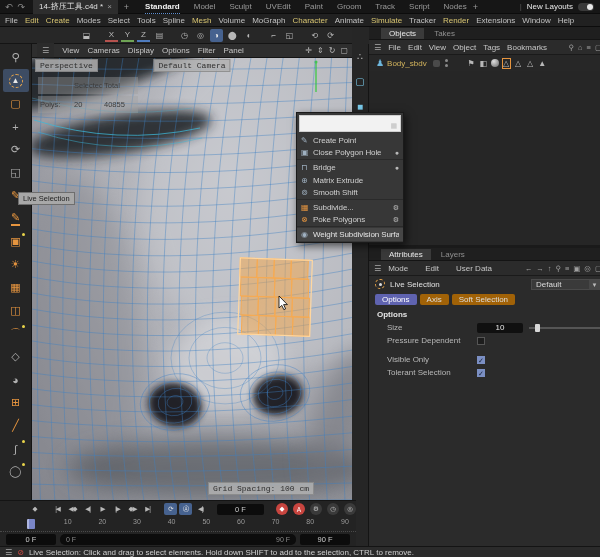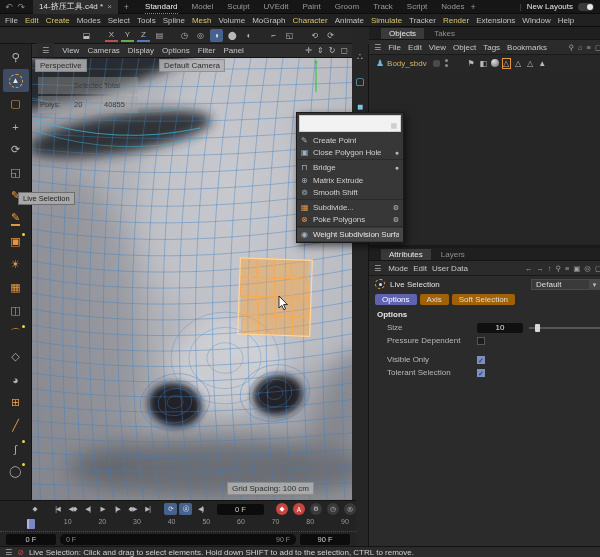--- a/index.html
+++ b/index.html
@@ -7,21 +7,21 @@
   #app{position:relative;width:600px;height:557px;background:#1e1e1e;overflow:hidden;color:#c8c8c8;font-size:8px;}
 
   
   .titlebar{position:absolute;left:0;top:0;width:600px;height:14px;background:#161616;display:flex;align-items:center;border-bottom:1px solid #0c0c0c;}
   .tb-hist{color:#8a8a8a;font-size:9px;margin-left:5px;}
   .doc-tab{display:flex;align-items:center;gap:4px;background:#2d2d2d;height:14px;padding:0 6px;margin-left:8px;color:#e0e0e0;}
   .doc-close{color:#9a9a9a;font-size:8px;}
   .add-tab{color:#9a9a9a;margin:0 6px;font-size:9px;}
   .layout-tabs{display:flex;gap:14px;margin-left:10px;}
   .layout-tab{color:#9a9a9a;padding:2px 0;}
-  .layout-tab.active{color:#f0f0f0;border-bottom:1px dotted #5f8fd0;}
+  .layout-tab.active{color:#f0f0f0;border-bottom:1px dotted #5f8fd0;font-weight:bold;}
   .nl-wrap{display:flex;align-items:center;gap:5px;margin-left:auto;margin-right:6px;}
   .nl-sep{color:#555;}
   .nl-label{color:#e8e8e8;}
   .toggle{width:16px;height:8px;background:#3a3a3a;border-radius:4px;position:relative;}
   .toggle::after{content:'';position:absolute;right:1px;top:1px;width:6px;height:6px;border-radius:50%;background:#e8e8e8;}
 
   
   .menubar{position:absolute;left:0;top:14px;width:600px;height:13px;background:#212121;display:flex;align-items:center;gap:7px;padding-left:5px;border-bottom:1px solid #0c0c0c;}
   .mb-item{color:#c2c2c2;}
   .mb-item.highlighted{color:#d8c571;}
@@ -46,21 +46,21 @@
   .lt-tool.uline .lt-glyph{border-bottom:2px solid #e6953f;}
 
   
   .viewport{position:absolute;left:32px;top:44px;width:320px;height:456px;background:#9a9ba1;}
   .vp-menubar{position:absolute;left:0;top:0;width:320px;height:14px;background:#2e2e2e;display:flex;align-items:center;gap:8px;padding-left:5px;border-bottom:1px solid #141414;z-index:5;}
   .vp-menu-item{color:#c6c6c6;}
   .vp-nav{margin-left:auto;display:flex;gap:5px;margin-right:4px;}
   .vp-nav span{color:#b8b8b8;font-size:8px;}
   .vp-canvas{position:absolute;left:0;top:14px;width:320px;height:442px;background:radial-gradient(ellipse at 62% 28%, #c6c7cc 0%, #aeafb5 45%, #92939a 80%, #84858c 100%);overflow:hidden;}
   #wire{position:absolute;left:0;top:0;}
-  .chip{position:absolute;background:rgba(178,178,178,.85);color:#2e2e2e;padding:0 4px;line-height:11px;font-size:8px;border:1px solid rgba(110,110,110,.5);}
+  .chip{position:absolute;background:rgba(178,178,178,.85);color:#2e2e2e;padding:0 4px;line-height:11px;font-size:8px;border:1px solid rgba(110,110,110,.5);font-family:Liberation Mono, monospace;}
   .chip-persp{left:3px;top:1px;}
   .chip-cam{left:50%;top:1px;transform:translateX(-50%);}
   .chip-grid{right:38px;top:424px;}
   .hud{position:absolute;left:6px;top:19px;display:grid;grid-template-columns:34px 30px 36px;row-gap:2px;font-size:7.5px;color:#3c3c3c;}
   .hud span{background:rgba(160,160,160,.4);padding:4px 2px;line-height:9px;}
   .cursor{position:absolute;left:246px;top:237px;z-index:6;}
   .tooltip{position:absolute;left:18px;top:192px;z-index:30;background:#a8a8a8;border:1px solid #6e6e6e;color:#222;font-size:7.5px;padding:1px 4px;line-height:9px;}
 
   
   .context-menu{position:absolute;left:296px;top:112px;width:108px;background:#373737;border:1px solid #1a1a1a;box-shadow:2px 3px 8px rgba(0,0,0,.6);z-index:40;padding:2px 0 1px 0;}
@@ -549,21 +549,21 @@
       </div>
 
       <div class="attributes-section">
         <div class="ptabs">
 
         <span class="ptab active">Attributes</span>
             <span class="ptab">Layers</span>
           </div>
         <div class="pmenu">
           <span class="ham">☰</span>
-          <span style="display:flex;gap:5px">
+          <span style="display:flex;gap:17px">
 
           <span class="pmenu-item">Mode</span>
               <span class="pmenu-item">Edit</span>
               <span class="pmenu-item">User Data</span>
             </span>
           <span class="pmenu-icons">
 
           <span>←</span>
               <span>→</span>
               <span>↑</span>

